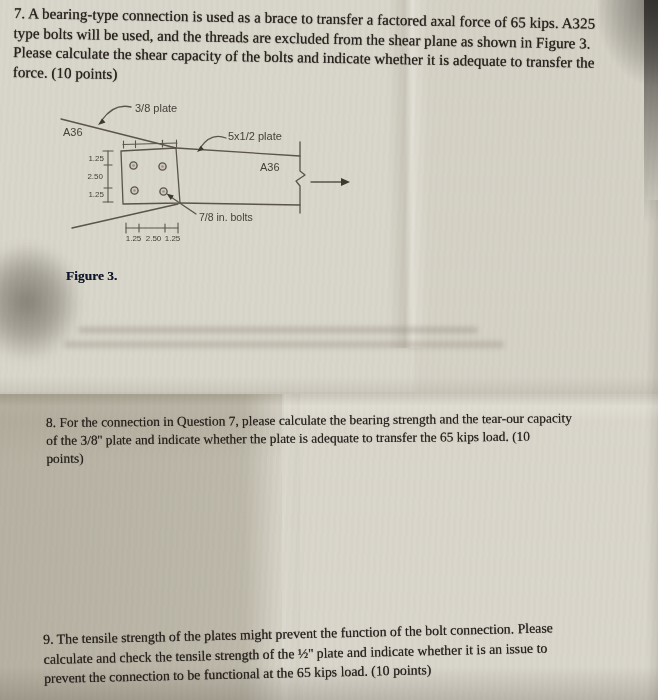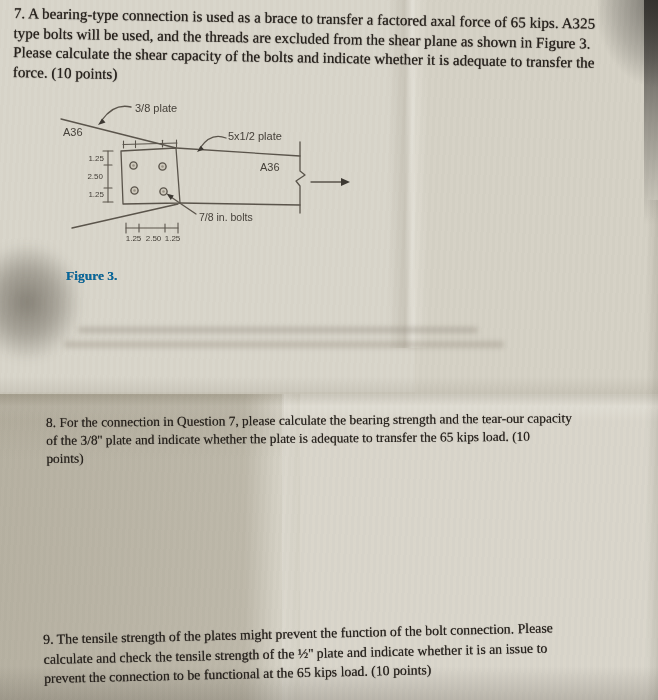--- a/index.html
+++ b/index.html
@@ -72,21 +72,21 @@
   }
   .q9{
     left:43px;top:630px;width:580px;
     font-size:13.8px;line-height:19.6px;
     transform:rotate(-1.3deg);transform-origin:left top;
     text-shadow:0 0 0.8px rgba(35,30,25,0.78);
   }
   .fig-caption{
     position:absolute;left:66px;top:268px;
     font-family:"Liberation Serif", serif;font-size:13.5px;font-weight:600;
-    color:#0369a1;text-shadow:0 0 0.6px rgba(40,35,30,0.6);
+    color:#0f172a;text-shadow:0 0 0.6px rgba(40,35,30,0.6);
   }
   svg.figure{position:absolute;left:0;top:0;}
   svg.figure text{
     font-family:"Liberation Sans", sans-serif;
     fill:#46413a;
   }
   .flab{font-size:11px;}
   .fbolts{font-size:10.5px;}
   .fdim{font-size:8px;fill:#4c463e;}
 </style>

